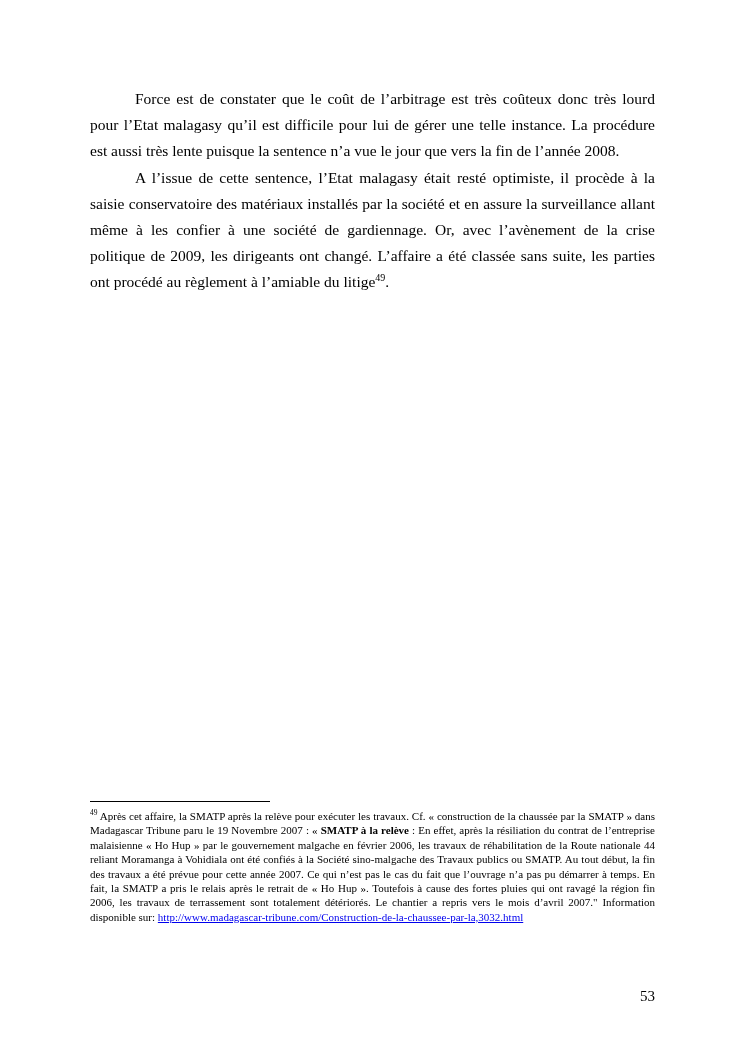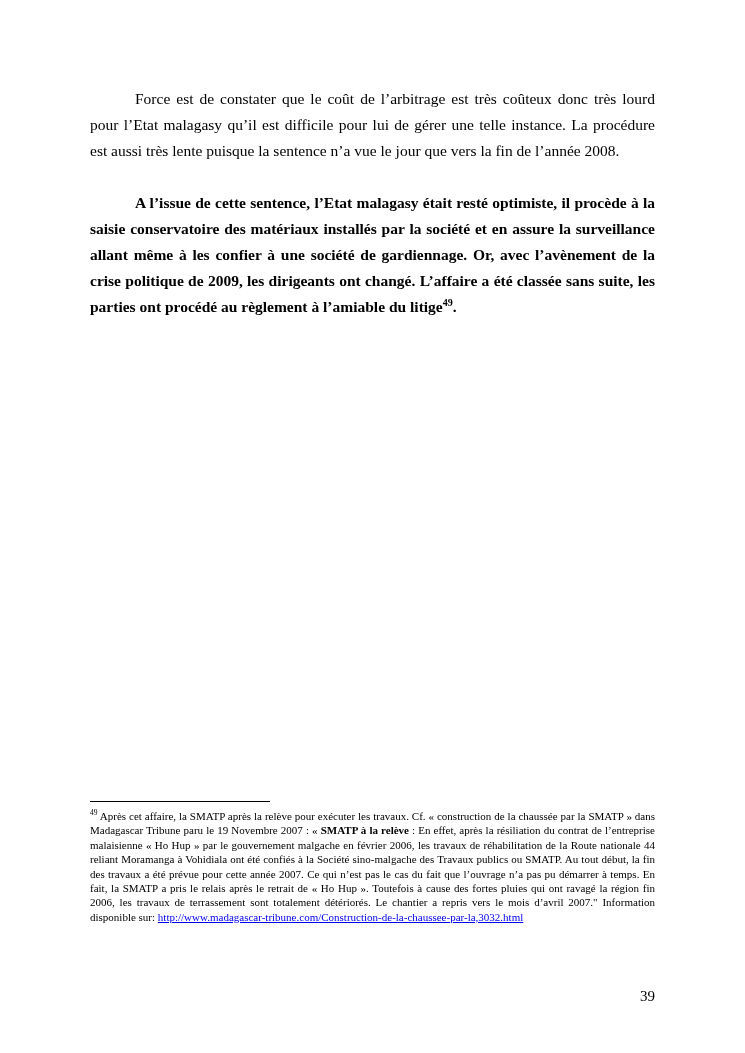--- a/index.html
+++ b/index.html
@@ -19,21 +19,21 @@
   .main-text {
     position: absolute;
     top: 86px;
     left: 90px;
     right: 90px;
     font-size: 15.5px;
     line-height: 26px;
     text-align: justify;
   }
   .para { text-indent: 45px; }
-  .para + .para { margin-top: 26px; font-weight: bold; }
+  .para + .para { margin-top: 1px; }
   .fn-ref {
     font-size: 10px;
     vertical-align: super;
     line-height: 0;
   }
   .footnote-block {
     position: absolute;
     left: 90px;
     right: 90px;
     top: 801px;
@@ -75,15 +75,15 @@
   <div class="main-text">
     <p class="para">Force est de constater que le coût de l’arbitrage est très coûteux donc très lourd pour l’Etat malagasy qu’il est difficile pour lui de gérer une telle instance. La procédure est aussi très lente puisque la sentence n’a vue le jour que vers la fin de l’année 2008.</p>
     <p class="para"><span>A l’issue de cette sentence, l’Etat malagasy était resté optimiste, il procède à la saisie conservatoire des matériaux installés par la société et en assure la surveillance allant même à les confier à une société de gardiennage. Or, avec l’avènement de la crise politique de 2009, les dirigeants ont changé. L’affaire a été classée sans suite, les parties ont procédé au règlement à l’amiable du litige</span><sup class="fn-ref">49</sup><span>.</span></p>
   </div>
 
   <div class="footnote-block">
     <div class="fn-sep"></div>
     <div class="fn-text"><sup class="fn-marker">49</sup><span> Après cet affaire, la SMATP après la relève pour exécuter les travaux. Cf. « construction de la chaussée par la SMATP » dans Madagascar Tribune paru le 19 Novembre 2007 : « </span><span class="fn-bold">SMATP à la relève</span><span> : En effet, après la résiliation du contrat de l’entreprise malaisienne « Ho Hup » par le gouvernement malgache en février 2006, les travaux de réhabilitation de la Route nationale 44 reliant Moramanga à Vohidiala ont été confiés à la Société sino-malgache des Travaux publics ou SMATP. Au tout début, la fin des travaux a été prévue pour cette année 2007. Ce qui n’est pas le cas du fait que l’ouvrage n’a pas pu démarrer à temps. En fait, la SMATP a pris le relais après le retrait de « Ho Hup ». Toutefois à cause des fortes pluies qui ont ravagé la région fin 2006, les travaux de terrassement sont totalement détériorés. Le chantier a repris vers le mois d’avril 2007." Information disponible sur: </span><a class="fn-link" href="#">http://www.madagascar-tribune.com/Construction-de-la-chaussee-par-la,3032.html</a></div>
   </div>
 
-  <div class="page-number">39</div>
+  <div class="page-number">53</div>
 
 </div>
 
 </body></html>

